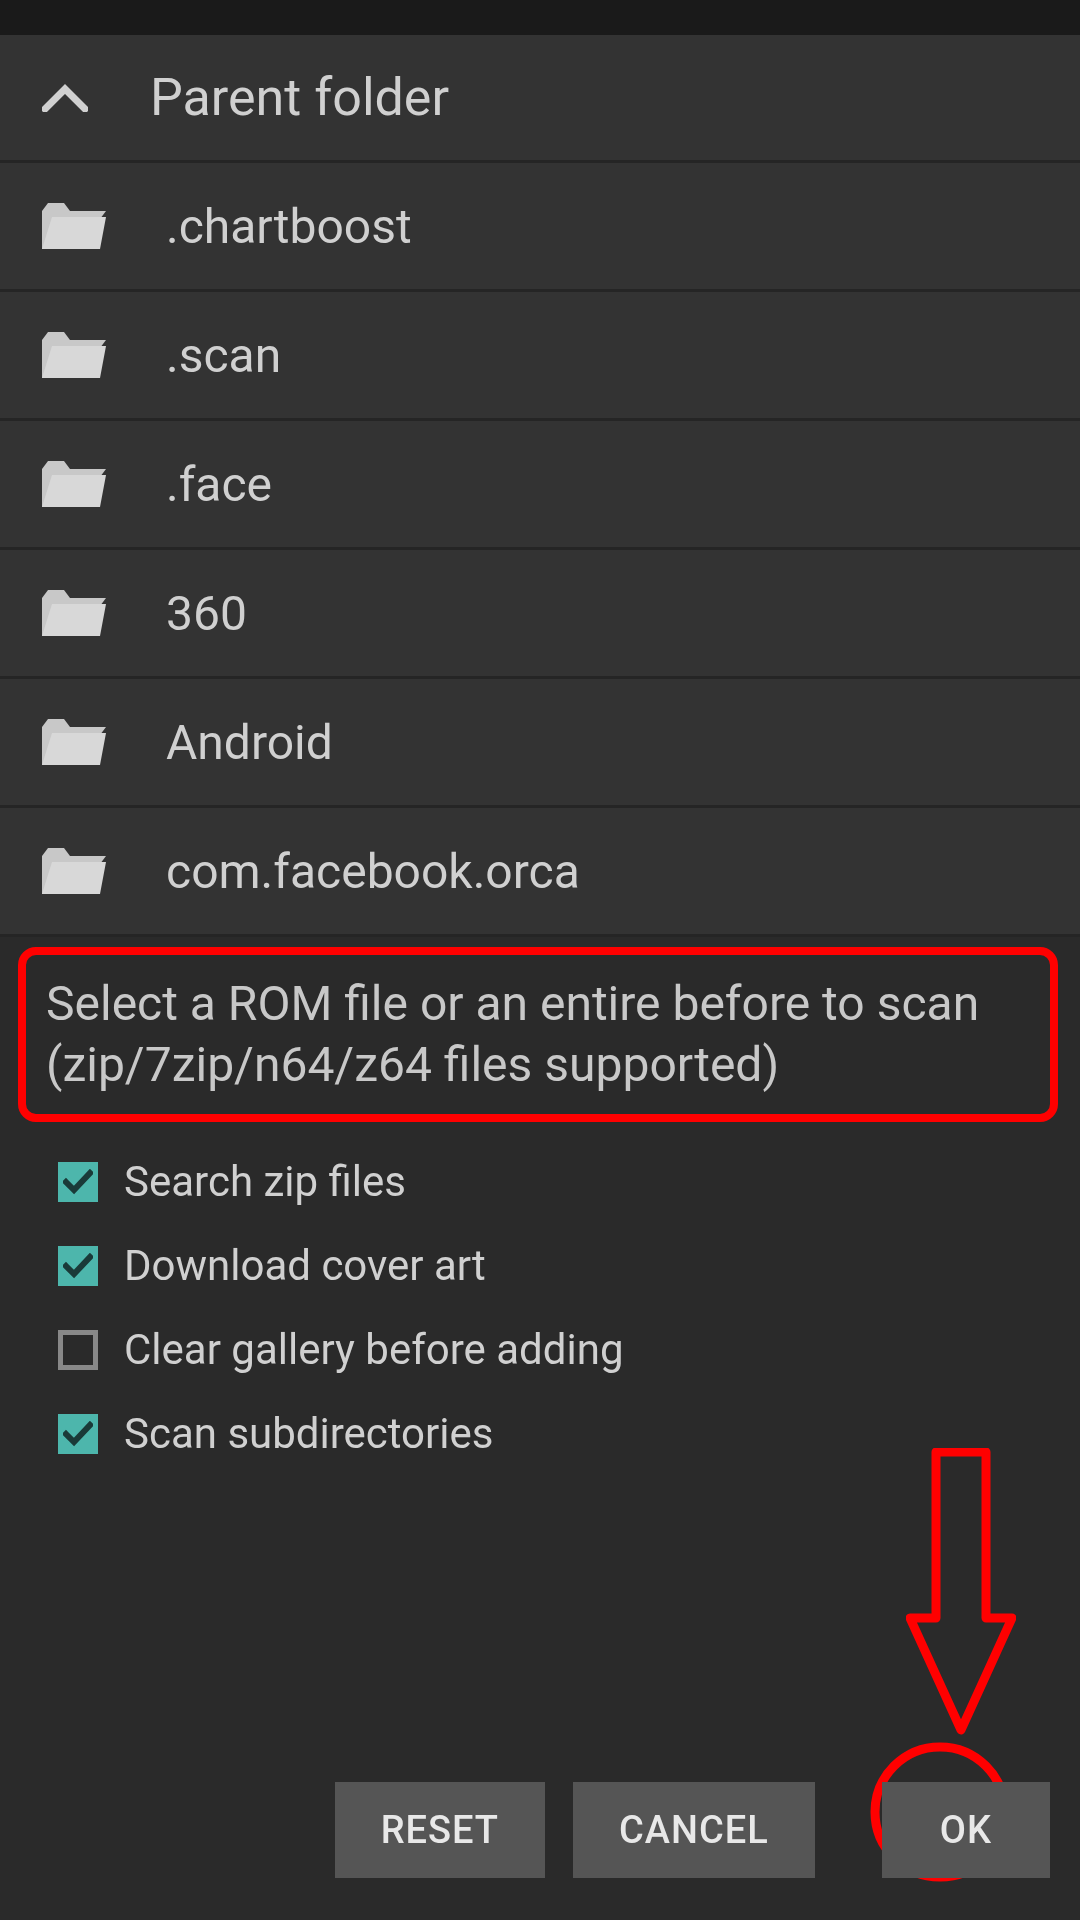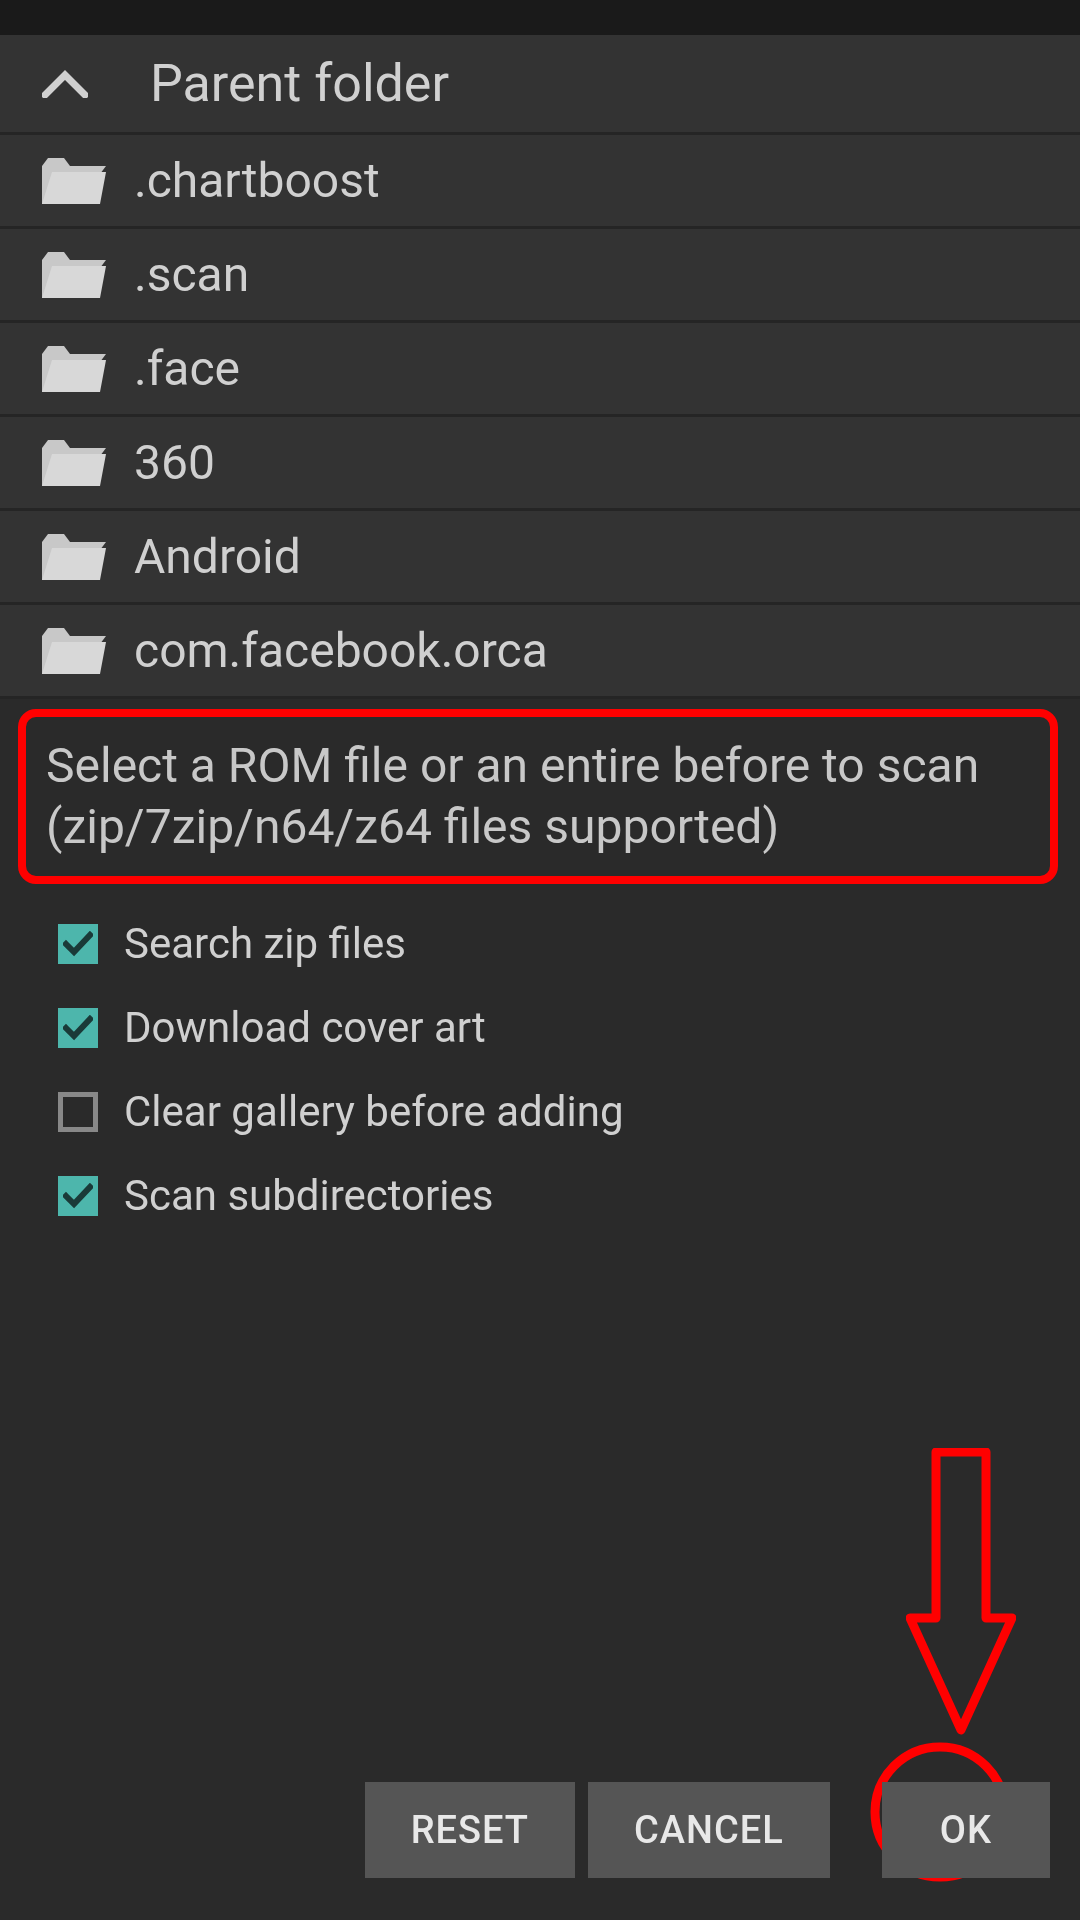--- a/index.html
+++ b/index.html
@@ -18,32 +18,32 @@
     .top-bar {
       height: 35px;
       background: #1a1a1a;
     }
     .file-list {
       background: #333;
     }
     .parent-row {
       display: flex;
       align-items: center;
-      height: 100px;
+      height: 128px;
       border-bottom: 3px solid #252525;
       padding-left: 40px;
       gap: 60px;
     }
     .folder-row {
       display: flex;
       align-items: center;
-      height: 94px;
+      height: 129px;
       border-bottom: 3px solid #252525;
       padding-left: 40px;
-      gap: 28px;
+      gap: 60px;
     }
     .chevron-up {
       width: 50px;
       height: 50px;
       display: flex;
       align-items: center;
       justify-content: center;
     }
     .chevron-up svg {
       width: 46px;
@@ -118,21 +118,21 @@
     .annotation-circle {
       position: absolute;
       left: 868px;
       top: 1740px;
     }
     .button-bar {
       position: absolute;
       bottom: 42px;
       right: 30px;
       display: flex;
-      gap: 13px;
+      gap: 28px;
     }
     .btn {
       background: #555;
       color: #e8e8e8;
       font-size: 38px;
       font-weight: 500;
       letter-spacing: 1px;
       border: none;
       height: 96px;
       padding: 0 46px;

